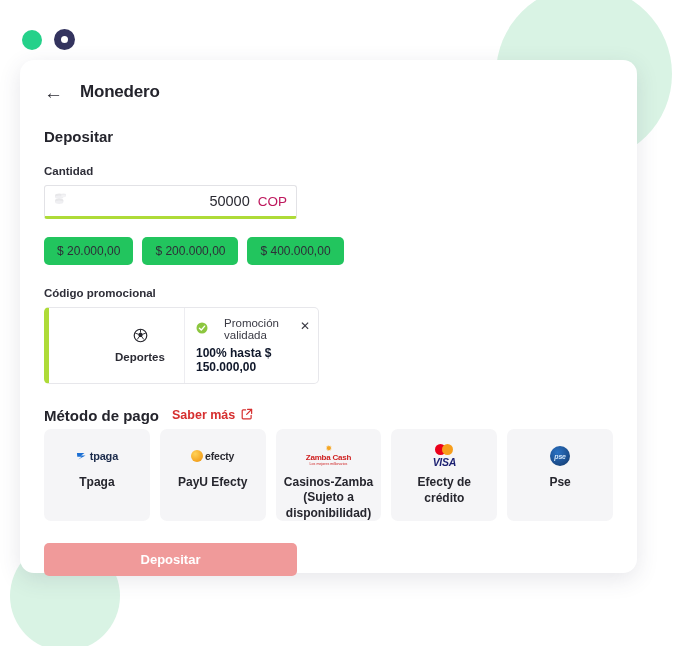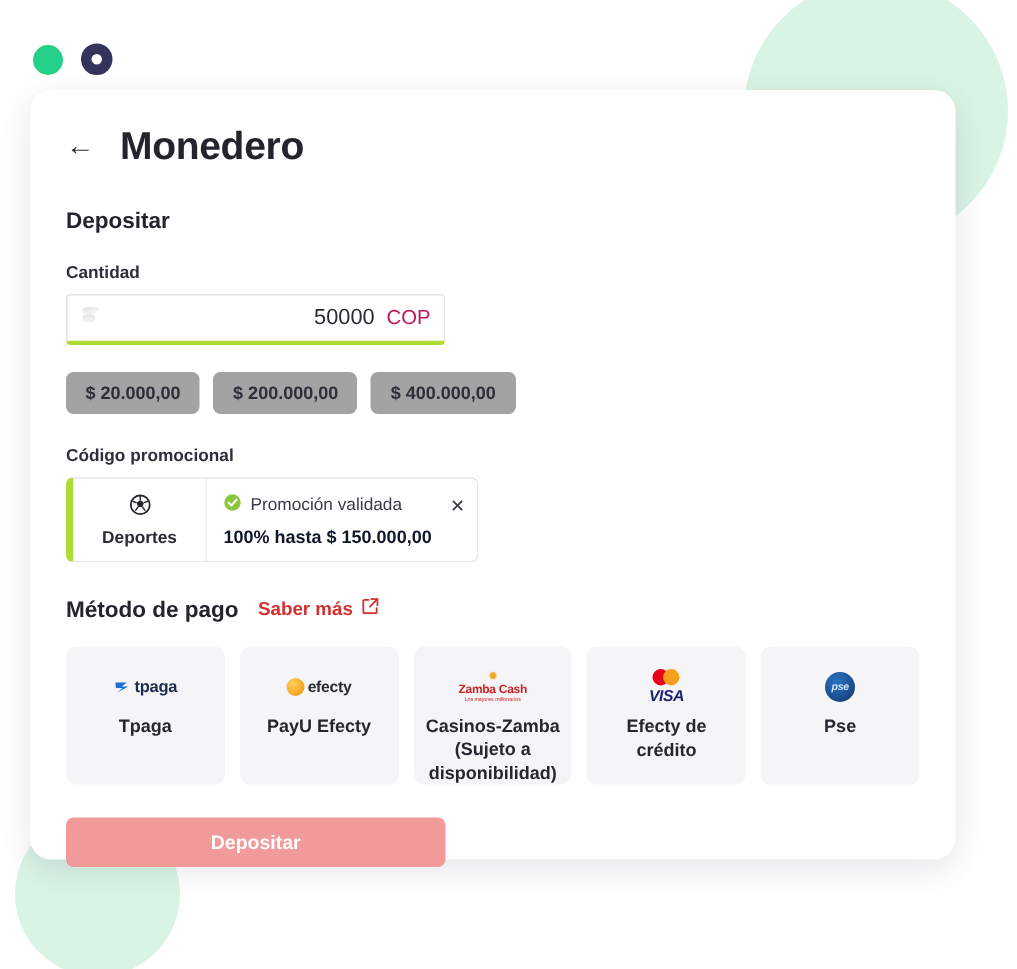--- a/index.html
+++ b/index.html
@@ -96,21 +96,21 @@
   }
   .back-arrow {
     font-size: 19px;
     color: #2c2c34;
     line-height: 1;
     cursor: pointer;
     width: 18px;
     text-align: center;
   }
   .page-title {
-    font-size: 26px;
+    font-size: 17px;
     font-weight: bold;
     color: #24242c;
     letter-spacing: -0.2px;
   }
 
   
   .section-title {
     font-size: 15px;
     font-weight: bold;
     color: #24242c;
@@ -163,26 +163,26 @@
     color: #be185d;
   }
 
   
   .chips-row {
     display: flex;
     gap: 9px;
     margin-bottom: 22px;
   }
   .chip {
-    background: #a3a3a3;
+    background: #22c55e;
     border: none;
     border-radius: 5px;
     padding: 7px 13px;
     font-size: 12px;
-    font-weight: bold;
+    font-weight: normal;
     color: #2e2e38;
     cursor: pointer;
     font-family: "Liberation Sans", sans-serif;
     white-space: nowrap;
   }
 
   
   .promo-box {
     width: 275px;
     border: 1px solid #e7e7eb;
@@ -197,39 +197,40 @@
   .promo-left {
     width: 88px;
     flex: 0 0 88px;
     border-right: 1px solid #ededf1;
     display: flex;
     flex-direction: column;
     align-items: center;
     justify-content: center;
     gap: 4px;
     padding: 9px 0;
+    margin-left: 47px;
   }
   .promo-left-label {
     font-size: 11.5px;
     font-weight: bold;
     color: #2b2b34;
   }
   .promo-right {
     flex: 1 1 auto;
     padding: 9px 10px 9px 11px;
     display: flex;
     flex-direction: column;
     justify-content: center;
     gap: 5px;
     position: relative;
   }
   .promo-valid-row {
     display: flex;
     align-items: center;
-    gap: 6px;
+    gap: 16px;
   }
   .promo-valid-text {
     font-size: 11.5px;
     color: #3a3a44;
   }
   .promo-amount {
     font-size: 12px;
     font-weight: bold;
     color: #0f172a;
   }
@@ -241,21 +242,21 @@
     color: #3a3a44;
     cursor: pointer;
     line-height: 1;
   }
 
   
   .pm-header {
     display: flex;
     align-items: center;
     gap: 13px;
-    margin-bottom: 16px;
+    margin-bottom: 5px;
     text-align: center;
   }
   .pm-title {
     font-size: 15px;
     font-weight: bold;
     color: #24242c;
   }
   .saber-mas {
     display: flex;
     align-items: center;

